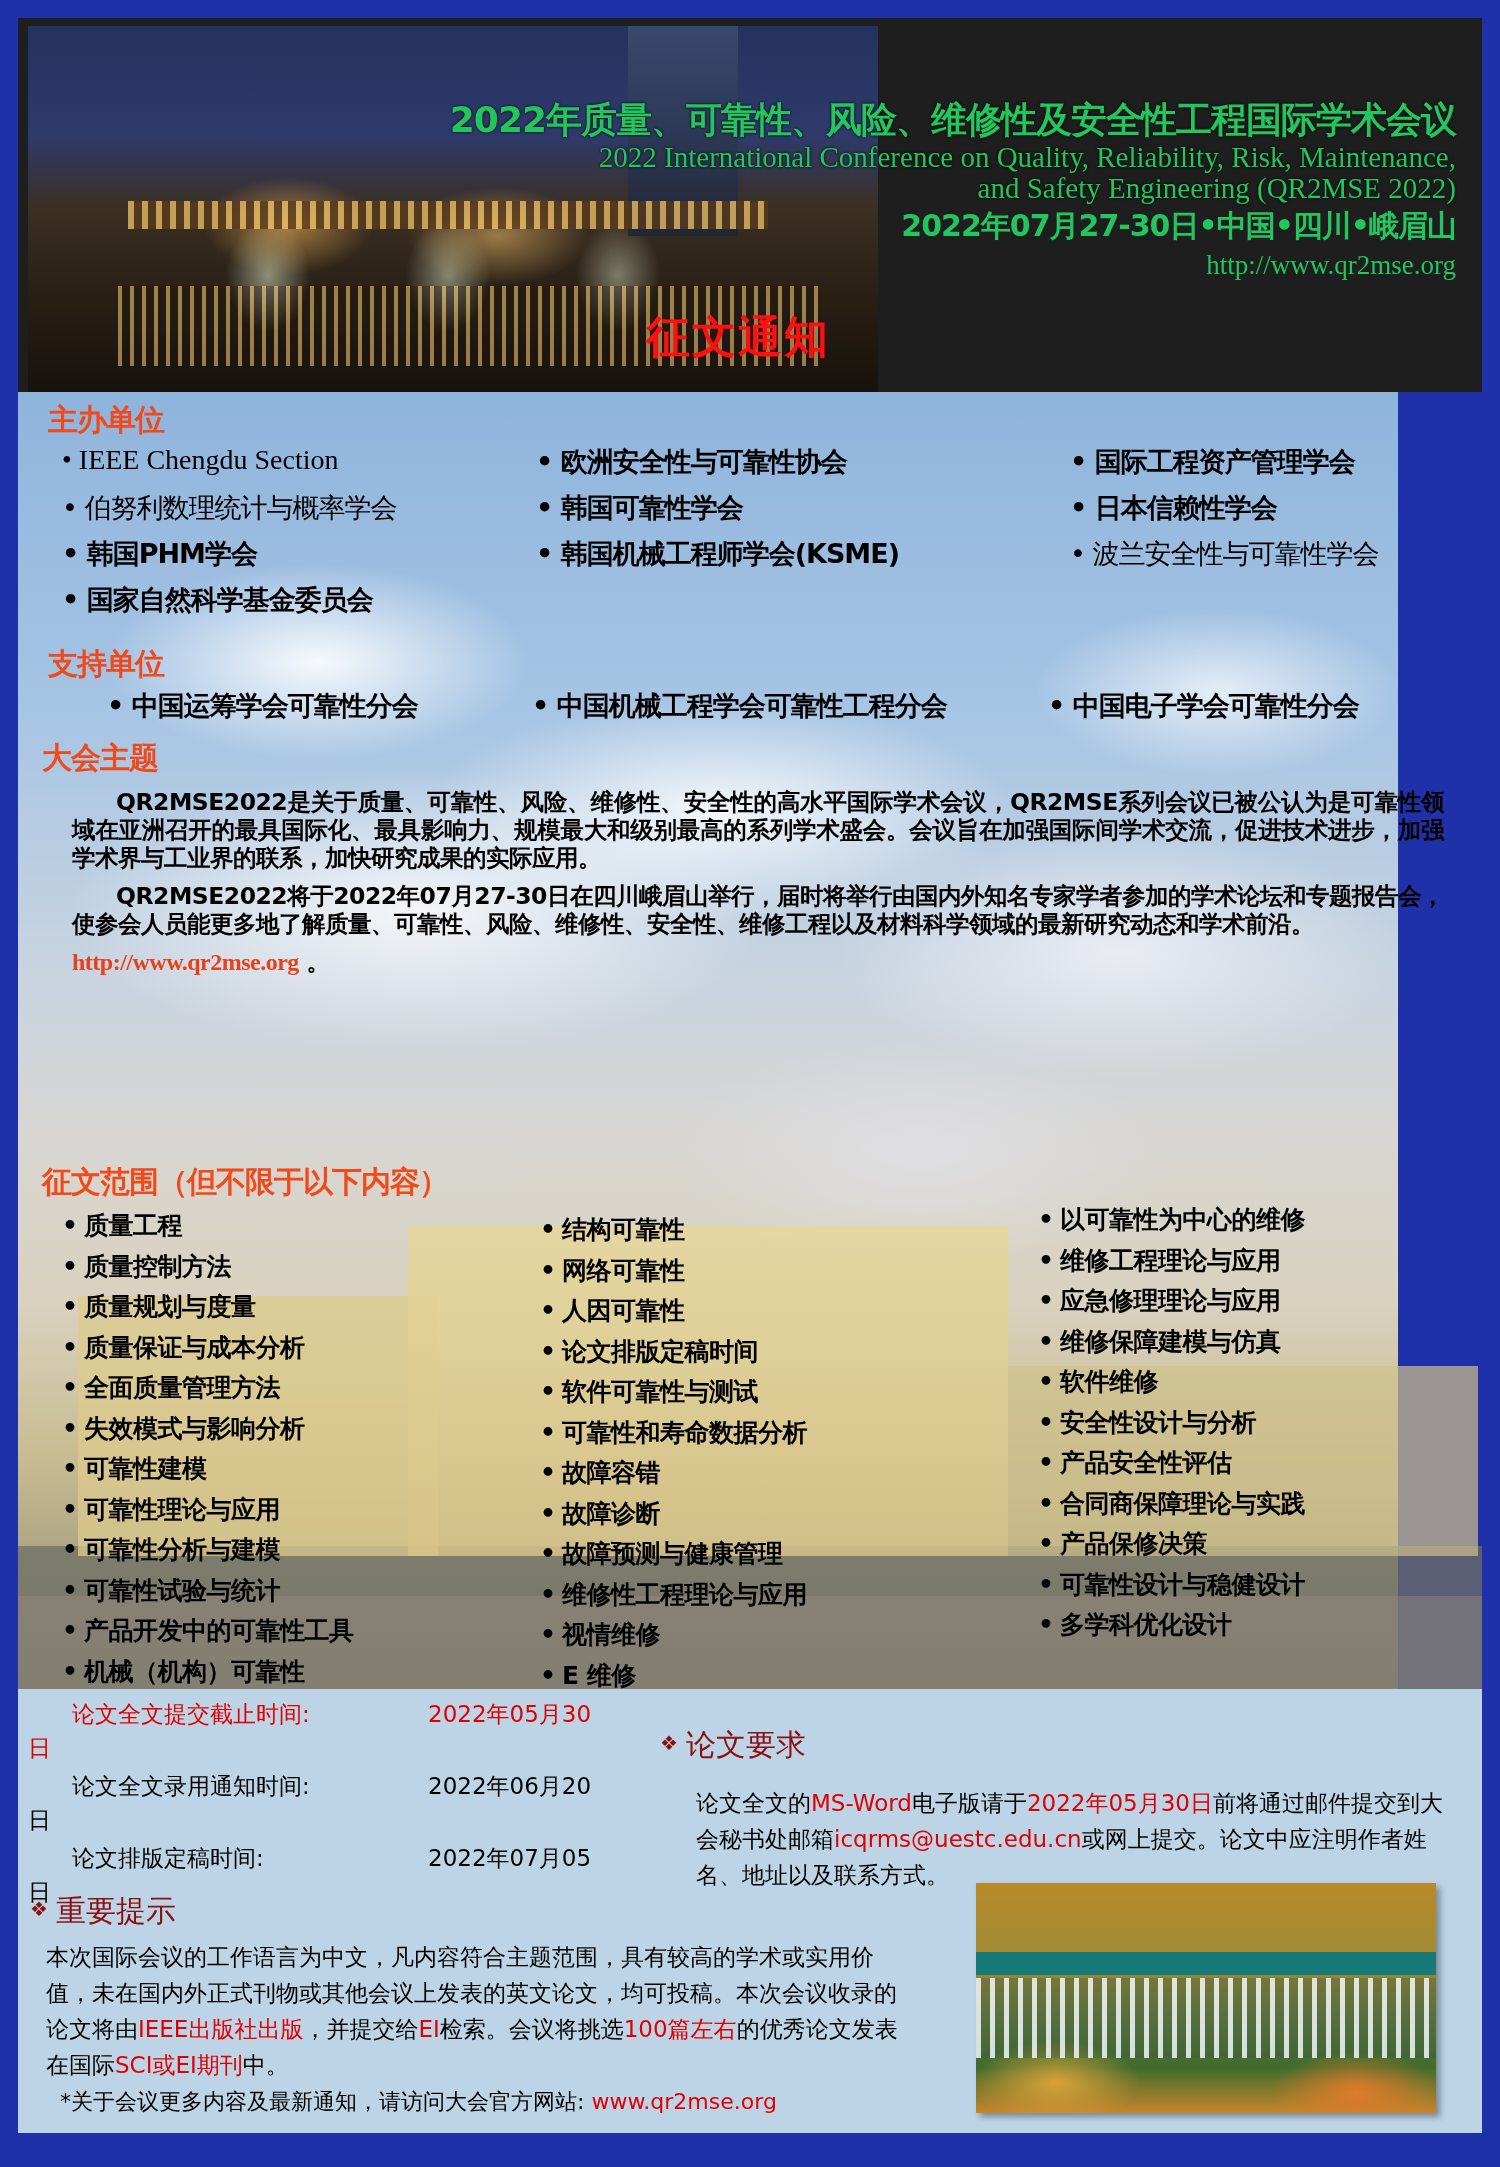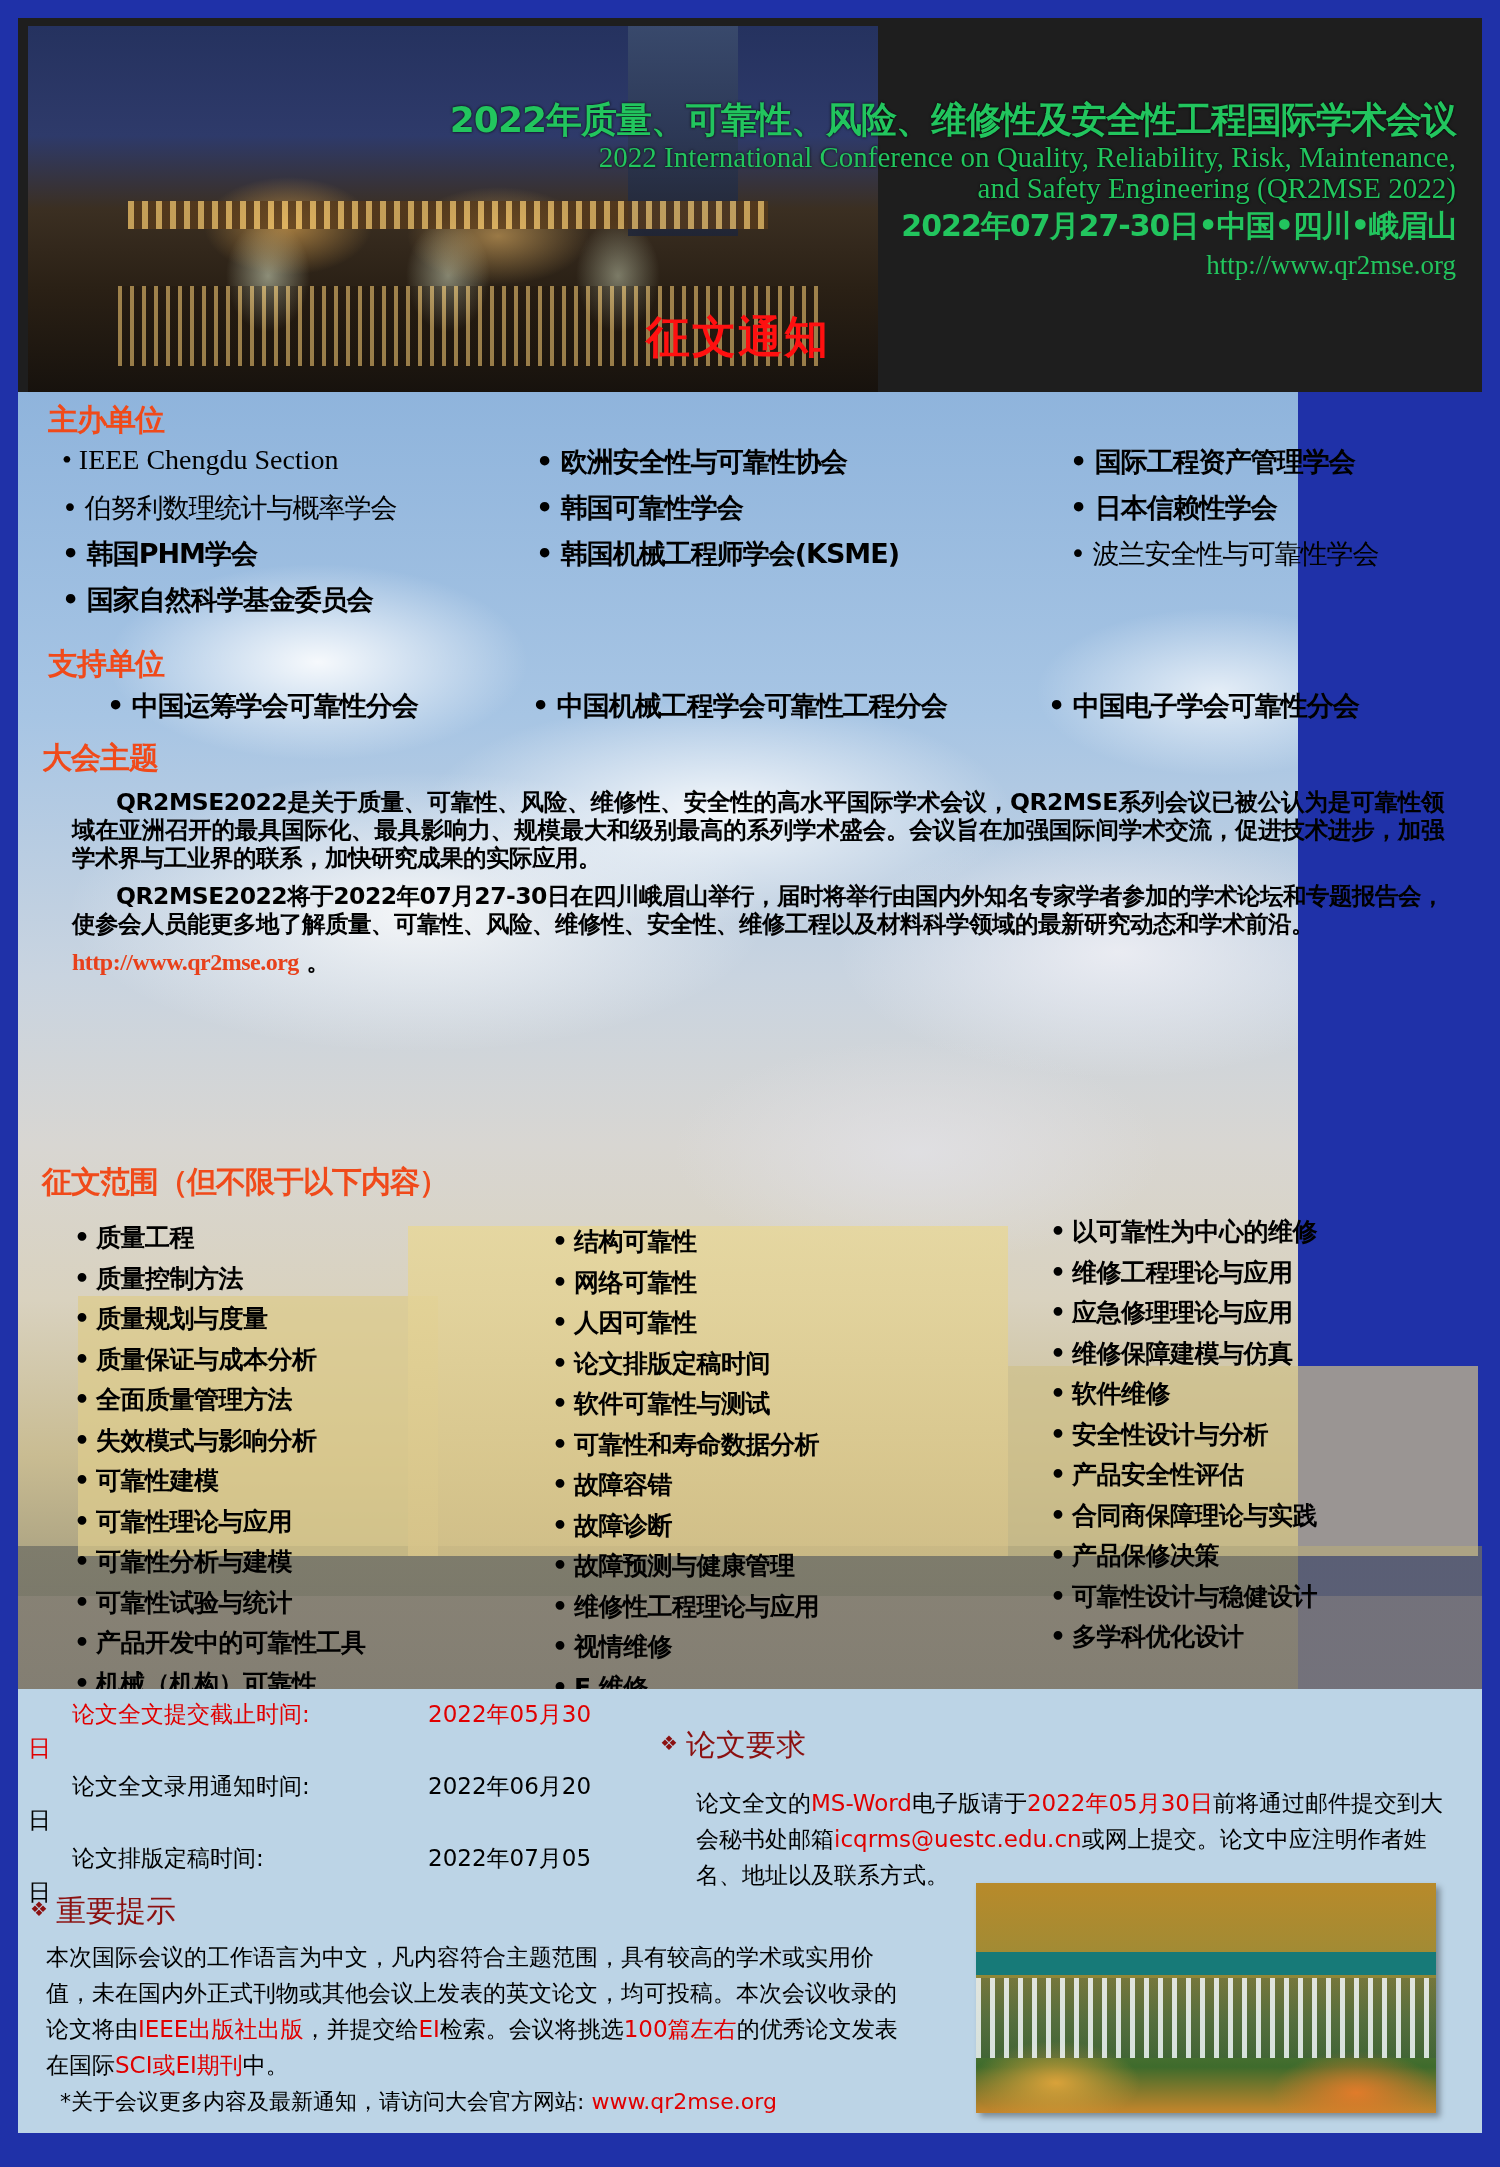--- a/index.html
+++ b/index.html
@@ -62,21 +62,21 @@
   .title-url {
     font-family: "Liberation Serif", serif; font-size: 27px; line-height: 34px;
   }
   .notice-title {
     position: absolute; left: 628px; top: 290px;
     color: #ff1010; font-weight: bold; font-size: 44px; letter-spacing: 2px;
   }
 
   
   .body-bg {
-    position: absolute; left: 0; top: 374px; width: 1280px; height: 1297px;
+    position: absolute; left: 0; top: 374px; width: 1380px; height: 1297px;
     background:
       radial-gradient(ellipse 300px 140px at 300px 270px, rgba(255,255,255,.9), transparent 70%),
       radial-gradient(ellipse 420px 160px at 700px 420px, rgba(255,255,255,.85), transparent 70%),
       radial-gradient(ellipse 260px 120px at 1200px 300px, rgba(255,255,255,.7), transparent 70%),
       radial-gradient(ellipse 500px 200px at 400px 520px, rgba(250,250,250,.9), transparent 70%),
       radial-gradient(ellipse 400px 180px at 1100px 560px, rgba(240,240,245,.85), transparent 70%),
       radial-gradient(ellipse 350px 160px at 900px 760px, rgba(225,225,230,.8), transparent 70%),
       linear-gradient(180deg, #8fb4dc 0%, #a7c5e4 25%, #c9d4e0 45%, #d8d6d2 58%, #d9d2bf 70%, #c9bc92 82%, #8a8670 100%);
   }
   .building {
@@ -110,21 +110,21 @@
     margin: 10px; color: #000; font-weight: bold; font-size: 23.5px; line-height: 28px;
     text-indent: 44px; letter-spacing: -0.5px; text-align: justify;
   }
   .theme {
     position: absolute; left: 44px; top: 386px; width: 1392px;
   }
   .theme .url {
     color: #e8401a; font-family: "Liberation Serif", serif; font-weight: bold; font-size: 24px;
   }
   .topic-col {
-    position: absolute; list-style: none; margin: 12px; padding: 0;
+    position: absolute; list-style: none; margin: 0; padding: 0;
   }
   .topic-col li {
     color: #000; font-weight: bold; font-size: 25px; line-height: 40.5px; white-space: nowrap;
     letter-spacing: -0.5px;
   }
   .topic-col li::before { content: "\2022"; display: inline-block; width: 22px; }
 
   
   .panel {
     position: absolute; left: 0; top: 1671px; width: 1464px; height: 444px;

